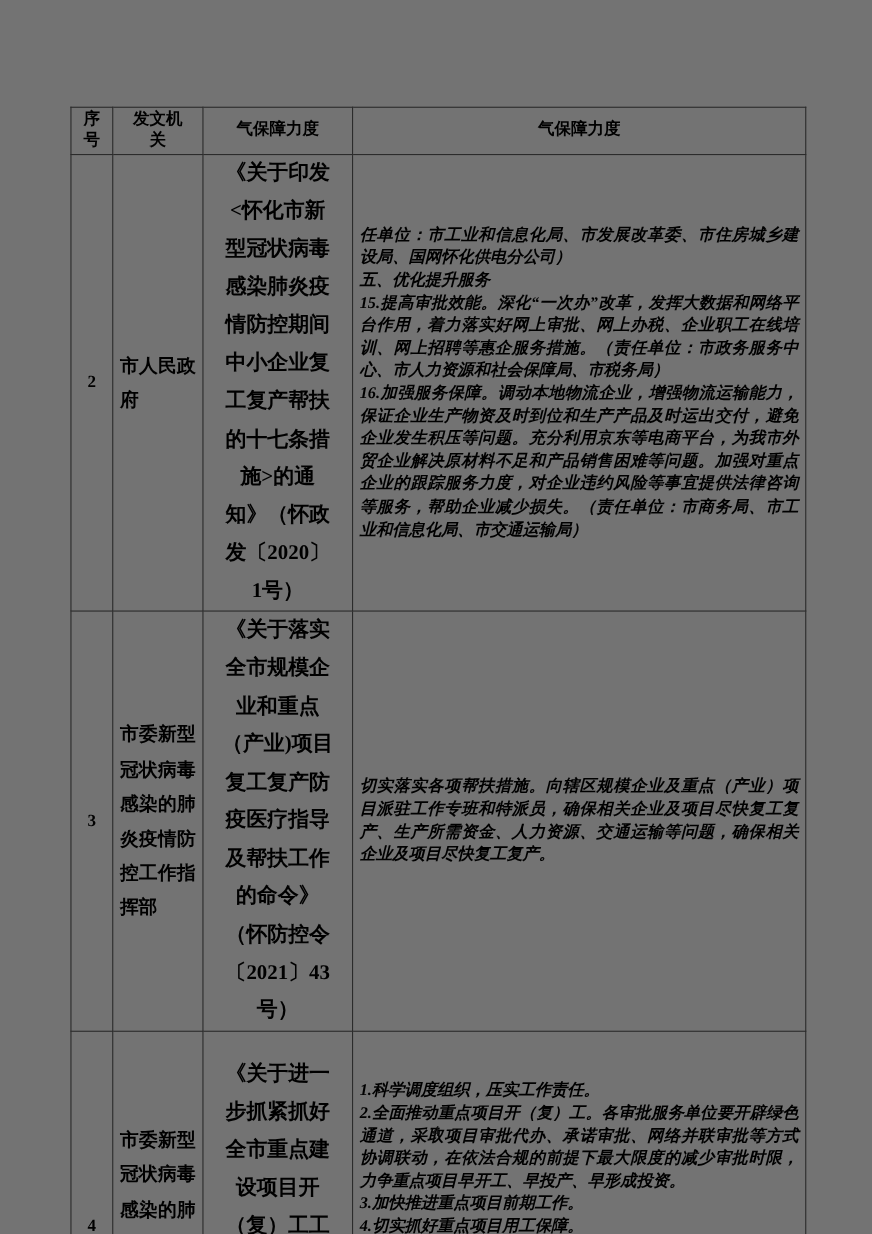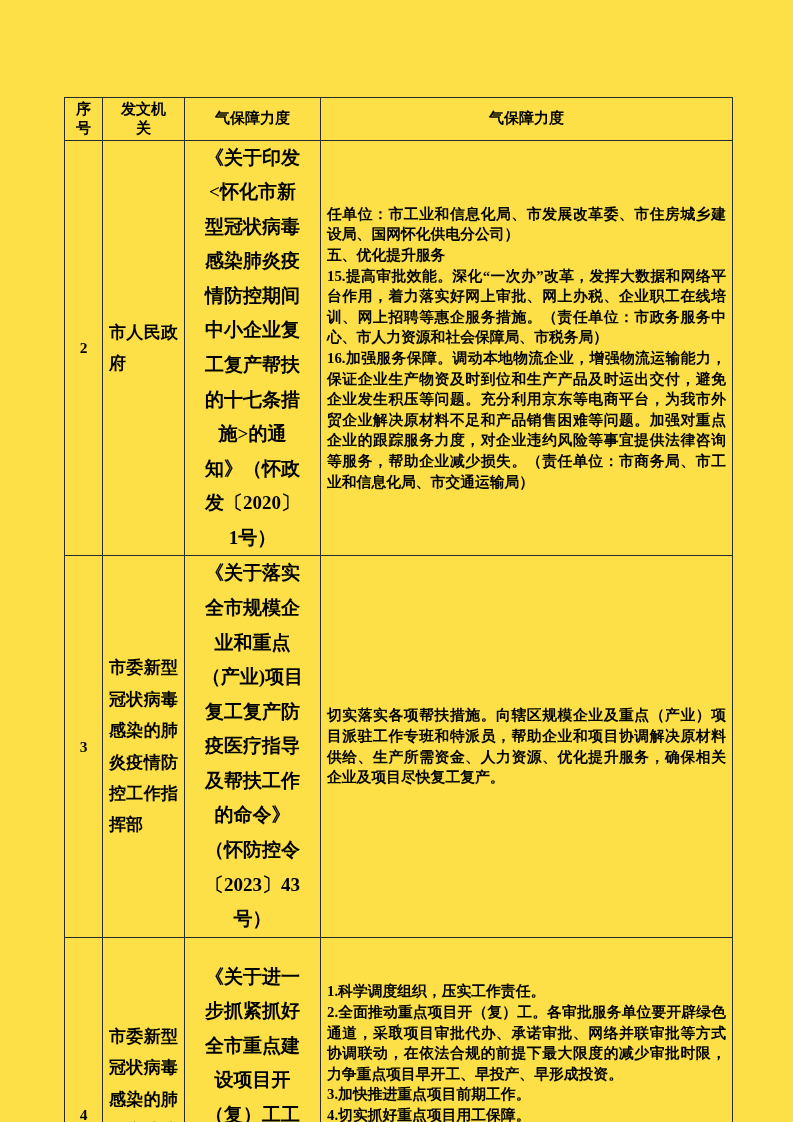--- a/index.html
+++ b/index.html
@@ -10,21 +10,21 @@
   body {
     width: 793px;
     height: 1122px;
     position: relative;
     font-family: "Liberation Serif", serif;
     color: #000;
   }
   .sheet {
     position: absolute;
     inset: 0;
-    background: #fde047;
+    background: #737373;
   }
   table.doc-table {
     position: absolute;
     left: 64px;
     top: 97px;
     width: 668px;
     border-collapse: collapse;
     table-layout: fixed;
   }
   table.doc-table th,
@@ -63,20 +63,21 @@
     line-height: 1.82;
   }
   td.cell-content {
     font-size: 14.8px;
     padding: 2px 6px;
     text-align: justify;
     text-align-last: left;
     line-height: 20.6px;
     white-space: pre-wrap;
     word-break: break-all;
+    font-style: italic;
   }
   .page-number {
     position: absolute;
     top: 1022px;
     left: 0;
     width: 100%;
     text-align: center;
     font-size: 14px;
     color: #111;
   }
@@ -107,22 +108,22 @@
         <td class="cell-org">市人民政府</td>
         <td class="cell-doc">《关于印发&lt;怀化市新型冠状病毒感染肺炎疫情防控期间中小企业复工复产帮扶的十七条措施&gt;的通知》（怀政发〔2020〕1号）</td>
         <td class="cell-content">任单位：市工业和信息化局、市发展改革委、市住房城乡建设局、国网怀化供电分公司）
 五、优化提升服务
 15.提高审批效能。深化“一次办”改革，发挥大数据和网络平台作用，着力落实好网上审批、网上办税、企业职工在线培训、网上招聘等惠企服务措施。（责任单位：市政务服务中心、市人力资源和社会保障局、市税务局）
 16.加强服务保障。调动本地物流企业，增强物流运输能力，保证企业生产物资及时到位和生产产品及时运出交付，避免企业发生积压等问题。充分利用京东等电商平台，为我市外贸企业解决原材料不足和产品销售困难等问题。加强对重点企业的跟踪服务力度，对企业违约风险等事宜提供法律咨询等服务，帮助企业减少损失。（责任单位：市商务局、市工业和信息化局、市交通运输局）</td>
       </tr>
       <tr class="row-3">
         <td class="cell-no">3</td>
         <td class="cell-org">市委新型冠状病毒感染的肺炎疫情防控工作指挥部</td>
-        <td class="cell-doc">《关于落实全市规模企业和重点（产业)项目复工复产防疫医疗指导及帮扶工作的命令》（怀防控令〔2023〕43号）</td>
-        <td class="cell-content">切实落实各项帮扶措施。向辖区规模企业及重点（产业）项目派驻工作专班和特派员，帮助企业和项目协调解决原材料供给、生产所需资金、人力资源、优化提升服务，确保相关企业及项目尽快复工复产。</td>
+        <td class="cell-doc">《关于落实全市规模企业和重点（产业)项目复工复产防疫医疗指导及帮扶工作的命令》（怀防控令〔2021〕43号）</td>
+        <td class="cell-content">切实落实各项帮扶措施。向辖区规模企业及重点（产业）项目派驻工作专班和特派员，确保相关企业及项目尽快复工复产、生产所需资金、人力资源、交通运输等问题，确保相关企业及项目尽快复工复产。</td>
       </tr>
       <tr class="row-4">
         <td class="cell-no">4</td>
         <td class="cell-org">市委新型冠状病毒感染的肺炎疫情防控工作指挥部</td>
         <td class="cell-doc">《关于进一步抓紧抓好全市重点建设项目开（复）工工作的通知》（怀防控发〔2024〕68号）</td>
         <td class="cell-content">1.科学调度组织，压实工作责任。
 2.全面推动重点项目开（复）工。各审批服务单位要开辟绿色通道，采取项目审批代办、承诺审批、网络并联审批等方式协调联动，在依法合规的前提下最大限度的减少审批时限，力争重点项目早开工、早投产、早形成投资。
 3.加快推进重点项目前期工作。
 4.切实抓好重点项目用工保障。
 5.加大重点项目水、电、气保障力度。

